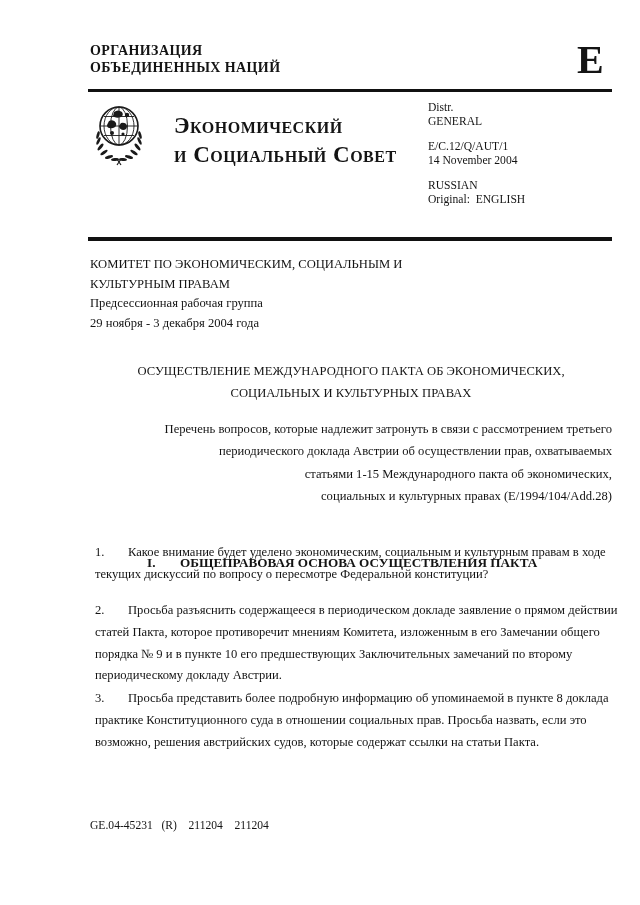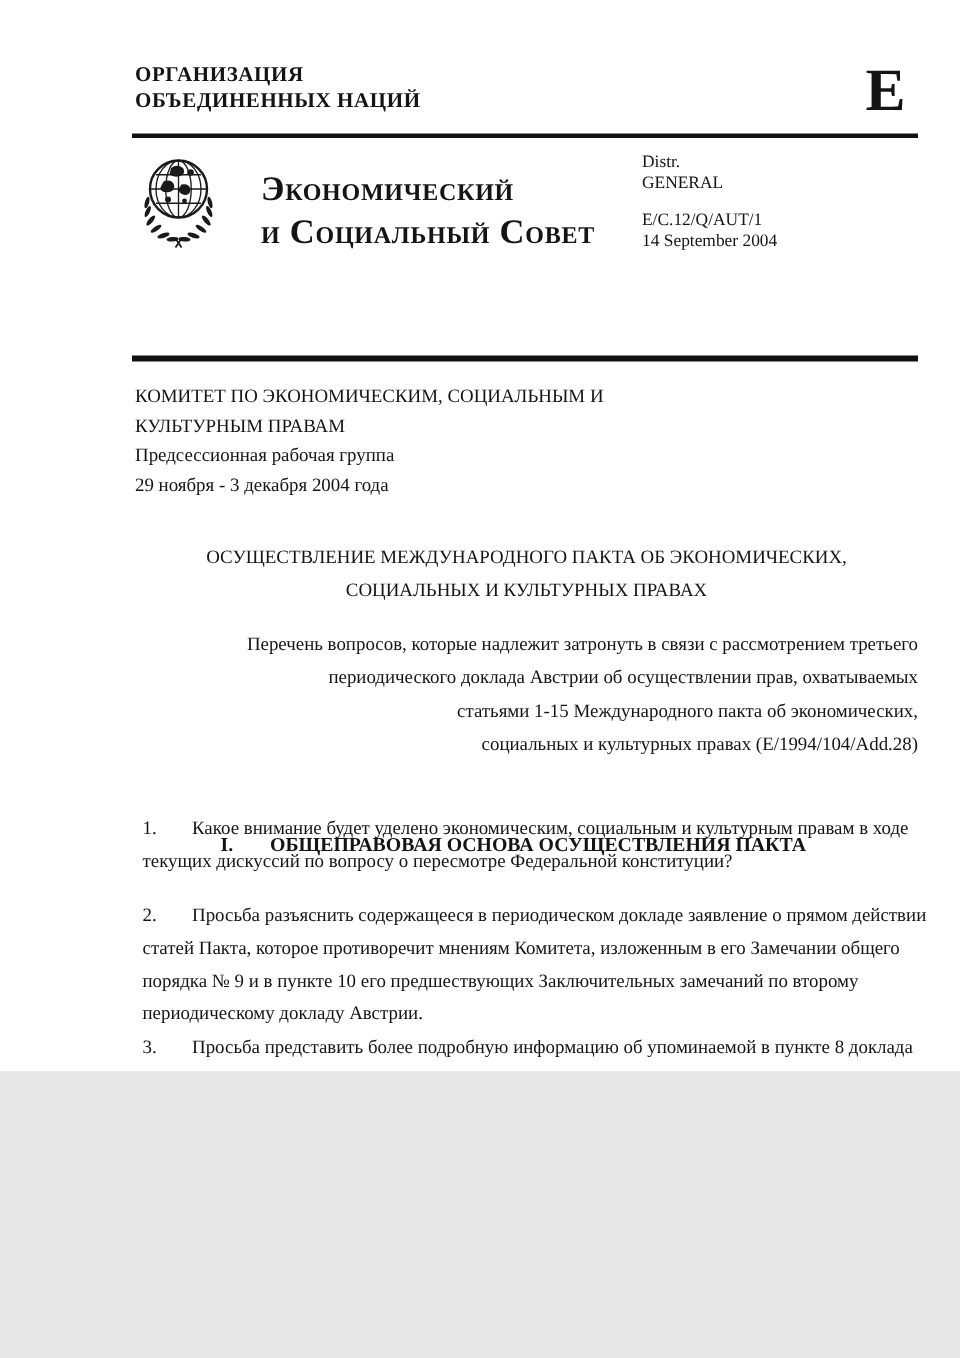--- a/index.html
+++ b/index.html
@@ -1,17 +1,17 @@
 <!DOCTYPE html>
 <html><head>
 <meta charset="utf-8">
 <style>
   html,body{margin:0;padding:0;background:#e8e8e8;}
   .page{
-    position:relative;width:640px;height:714px;background:#ffffff;
+    position:relative;width:640px;height:905px;background:#ffffff;
     font-family:"Liberation Serif","DejaVu Serif",serif;color:#141414;
     margin:0 auto;overflow:hidden;
   }
   .org-block{position:absolute;left:90px;top:42px;font-weight:bold;font-size:14px;line-height:17px;letter-spacing:0.4px;}
   .doc-letter{position:absolute;left:577px;top:40px;font-size:40px;font-weight:bold;line-height:1;}
   .rule{position:absolute;left:88px;width:524px;background:#111;}
   .rule-top{top:89px;height:3px;}
   .rule-mid{top:237px;height:4px;}
   .emblem{position:absolute;left:90px;top:101px;}
   .council-name{position:absolute;left:174px;top:111px;font-weight:bold;font-variant:small-caps;font-size:23px;line-height:29px;letter-spacing:0.5px;}
@@ -84,21 +84,25 @@
     <div>и Социальный Совет</div>
   </div>
 
   <div class="meta">
     <div class="meta-group">
       <div>Distr.</div>
       <div>GENERAL</div>
     </div>
     <div class="meta-group">
       <div>E/C.12/Q/AUT/1</div>
-      <div>14 September 2004</div>
+      <div>14 November 2004</div>
+    </div>
+    <div class="meta-group">
+      <div>RUSSIAN</div>
+      <div class="pre">Original:  ENGLISH</div>
     </div>
   </div>
 
   <div class="rule rule-mid"></div>
 
   <div class="committee">
     <div>КОМИТЕТ ПО ЭКОНОМИЧЕСКИМ, СОЦИАЛЬНЫМ И</div>
     <div>КУЛЬТУРНЫМ ПРАВАМ</div>
     <div>Предсессионная рабочая группа</div>
     <div>29 ноября - 3 декабря 2004 года</div>

